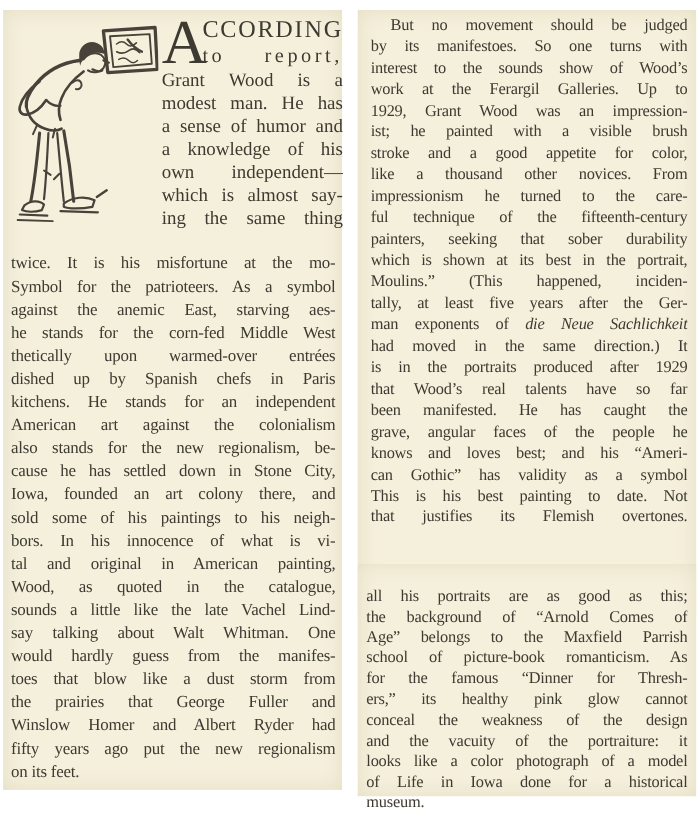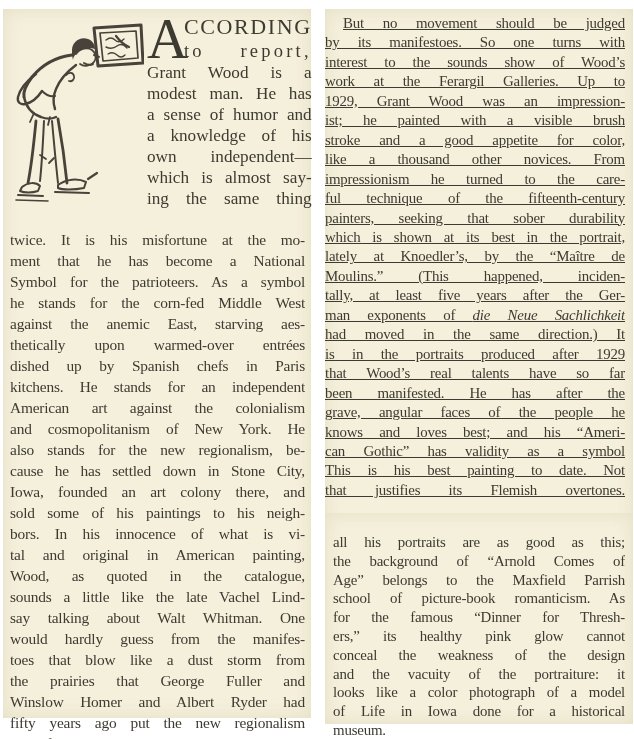--- a/index.html
+++ b/index.html
@@ -5,21 +5,21 @@
   html,body { margin:0; padding:0; background:#ffffff; }
   .page {
     position:relative; width:634px; height:739px; background:#ffffff;
     font-family:"Liberation Serif", serif; color:#3d3a31; overflow:hidden;
   }
   .paper {
     position:absolute; background:#f5f0dc; box-sizing:border-box;
     box-shadow: inset 0 0 18px rgba(187,175,135,0.28);
   }
   #left-block  { left:3px;   top:9px;   width:308px; height:709px; padding:5px 6px 0 7px; }
-  #right-block-1 { left:325px; top:9px;   width:308px; height:550px; padding:5px 8px 0 0;text-decoration:underline; }
+  #right-block-1 { left:325px; top:9px;   width:308px; height:550px; padding:5px 8px 0 12px; }
   #right-block-2 { left:325px; top:513px; width:308px; height:211px; padding:20px 8px 0 8px; }
 
   .jline { text-align:justify; text-align-last:justify; overflow:hidden; white-space:normal; }
   .jline.last { text-align-last:left; }
   .jline.indent { text-indent:18px; }
 
   
   .intro-row { display:flex; }
   .illu { flex:0 0 134px; width:134px; padding-top:3px; }
   .intro-text { flex:1 1 auto; padding-left:3px; }
@@ -99,29 +99,27 @@
             <div class="jline">a knowledge of his</div>
             <div class="jline">own independent—</div>
             <div class="jline">which is almost say-</div>
             <div class="jline">ing the same thing</div>
           </div>
       </div>
     </div>
     <div class="left-body">
       <div>
           <div class="jline">twice. It is his misfortune at the mo-</div>
-          <div class="jline">ment that he has become a National</div>
           <div class="jline">Symbol for the patrioteers. As a symbol</div>
+          <div class="jline">against the anemic East, starving aes-</div>
           <div class="jline">he stands for the corn-fed Middle West</div>
-          <div class="jline">against the anemic East, starving aes-</div>
           <div class="jline">thetically upon warmed-over entrées</div>
           <div class="jline">dished up by Spanish chefs in Paris</div>
           <div class="jline">kitchens. He stands for an independent</div>
           <div class="jline">American art against the colonialism</div>
-          <div class="jline">and cosmopolitanism of New York. He</div>
           <div class="jline">also stands for the new regionalism, be-</div>
           <div class="jline">cause he has settled down in Stone City,</div>
           <div class="jline">Iowa, founded an art colony there, and</div>
           <div class="jline">sold some of his paintings to his neigh-</div>
           <div class="jline">bors. In his innocence of what is vi-</div>
           <div class="jline">tal and original in American painting,</div>
           <div class="jline">Wood, as quoted in the catalogue,</div>
           <div class="jline">sounds a little like the late Vachel Lind-</div>
           <div class="jline">say talking about Walt Whitman. One</div>
           <div class="jline">would hardly guess from the manifes-</div>
@@ -141,30 +139,29 @@
         <div class="jline">interest to the sounds show of Wood’s</div>
         <div class="jline">work at the Ferargil Galleries. Up to</div>
         <div class="jline">1929, Grant Wood was an impression-</div>
         <div class="jline">ist; he painted with a visible brush</div>
         <div class="jline">stroke and a good appetite for color,</div>
         <div class="jline">like a thousand other novices. From</div>
         <div class="jline">impressionism he turned to the care-</div>
         <div class="jline">ful technique of the fifteenth-century</div>
         <div class="jline">painters, seeking that sober durability</div>
         <div class="jline">which is shown at its best in the portrait,</div>
-        <div class="jline">lately at Knoedler’s, by the “Maître de</div>
         <div class="jline">Moulins.” (This happened, inciden-</div>
         <div class="jline">tally, at least five years after the Ger-</div>
       </div>
     <div class="jline"><span>man exponents of </span><em>die Neue Sachlichkeit</em></div>
     <div>
         <div class="jline">had moved in the same direction.) It</div>
         <div class="jline">is in the portraits produced after 1929</div>
         <div class="jline">that Wood’s real talents have so far</div>
-        <div class="jline">been manifested. He has after the</div>
+        <div class="jline">been manifested. He has caught the</div>
         <div class="jline">grave, angular faces of the people he</div>
         <div class="jline">knows and loves best; and his “Ameri-</div>
         <div class="jline">can Gothic” has validity as a symbol</div>
         <div class="jline">This is his best painting to date. Not</div>
         <div class="jline">that justifies its Flemish overtones.</div>
       </div>
   </div>
 
   <div class="paper rcol-2" id="right-block-2">
     <div>

